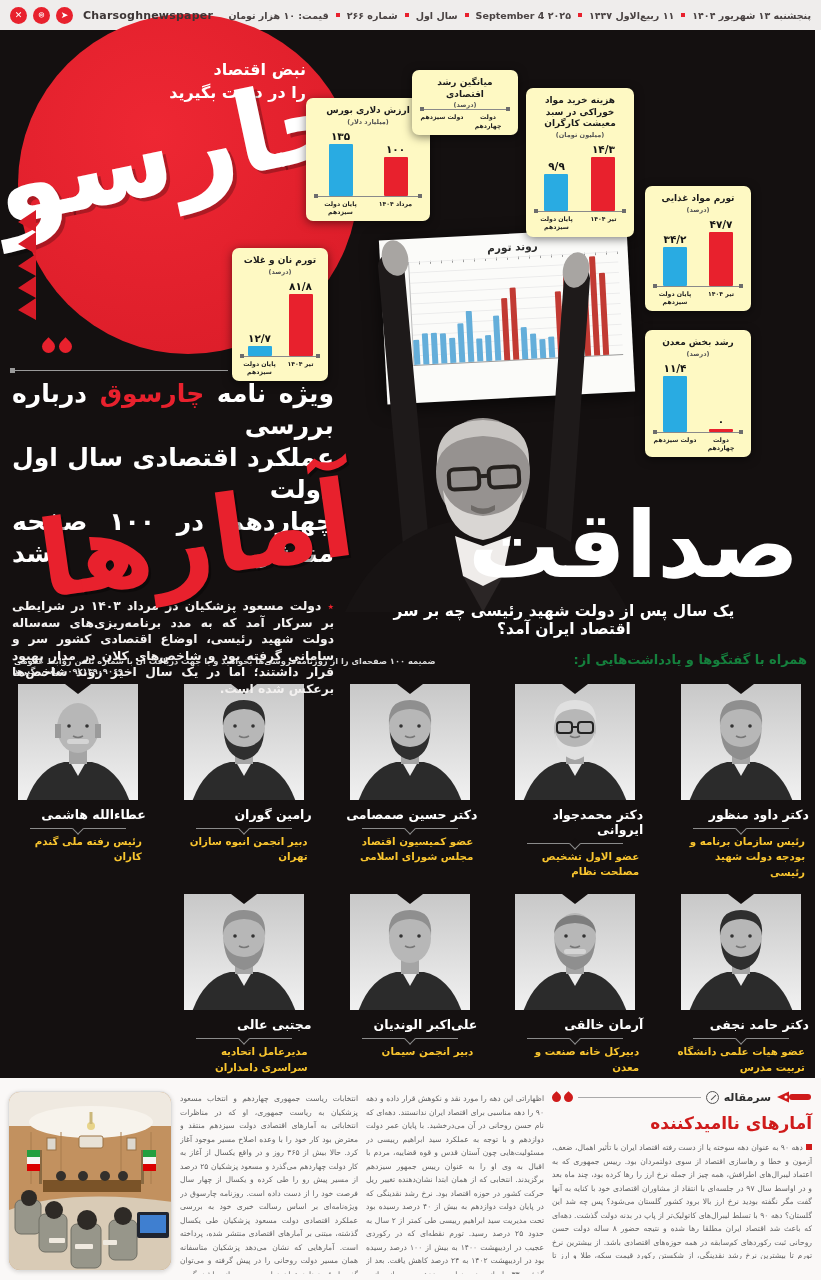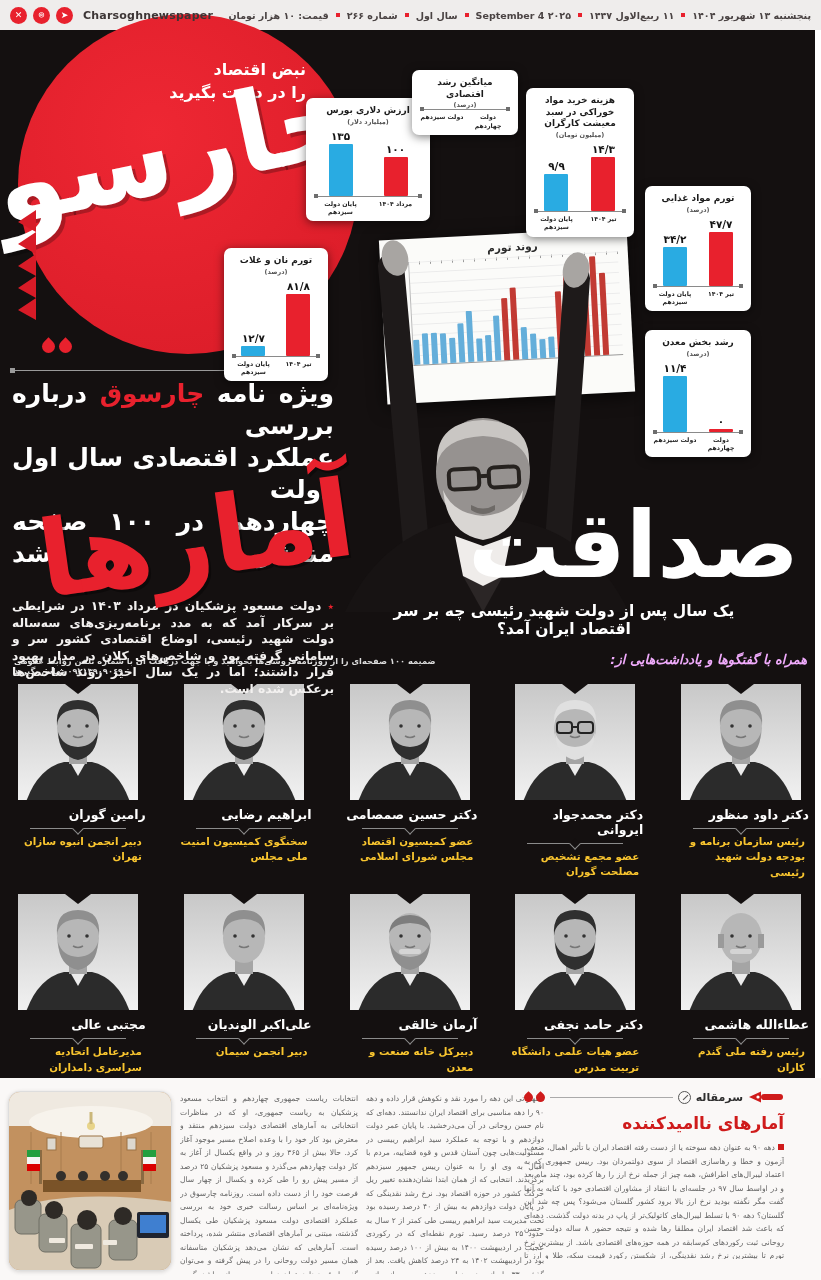--- a/index.html
+++ b/index.html
@@ -22,40 +22,40 @@
 
   .logo-circle { position:absolute; left:18px; top:-16px; width:340px; height:340px; border-radius:50%;
                  background:radial-gradient(circle at 40% 35%, #ee2733, #d81b27); z-index:2; }
   .logo-jag { position:absolute; left:-4px; top:196px; z-index:2; }
   .logo-slogan { position:absolute; right:52px; top:44px; text-align:right; color:#fff; font-weight:bold;
                  font-size:16px; line-height:1.45; direction:rtl; }
   .logo-brand { position:absolute; left:0; top:68px; width:100%; text-align:center; color:#fff; font-weight:bold;
                 font-size:112px; transform:rotate(-12deg); direction:rtl; text-shadow:3px 4px 0 rgba(0,0,0,.25); }
 
   
-  .chart-card { position:absolute; background:#ffffff; border-radius:7px; padding:7px 7px 5px; z-index:3;
+  .chart-card { position:absolute; background:#fef9c3; border-radius:7px; padding:7px 7px 5px; z-index:3;
                 box-shadow:0 2px 10px rgba(0,0,0,.5); direction:rtl; }
   .cc-title { font-size:9px; font-weight:bold; color:#1c1c1c; text-align:center; line-height:1.3; }
   .cc-unit  { font-size:6.5px; font-weight:bold; color:#555; text-align:center; margin-top:1px; }
   .cc-bars  { display:flex; direction:ltr; align-items:flex-end; justify-content:space-around; margin-top:4px; }
   .cc-col   { display:flex; flex-direction:column; align-items:center; justify-content:flex-end; width:46%; }
   .cc-val   { font-size:10.5px; font-weight:bold; color:#141414; margin-bottom:2px; }
   .cc-bar   { width:24px; border-radius:1px; }
   .cc-base  { height:1px; background:#8a8a8a; position:relative; margin:0 3px; }
   .cc-base::before,.cc-base::after { content:''; position:absolute; top:-2px; width:4px; height:4px; background:#6d6d6d; }
   .cc-base::before { left:-2px; } .cc-base::after { right:-2px; }
   .cc-labels { display:flex; direction:ltr; justify-content:space-around; margin-top:3px; }
   .cc-lab { font-size:6.2px; font-weight:bold; color:#222; text-align:center; width:48%; line-height:1.35; }
 
   .cc1 { left:273px; top:68px;  width:124px;margin-left:33px; }
   .cc2 { left:412px; top:40px;  width:106px; }
   .cc3 { left:526px; top:58px;  width:108px; }
   .cc4 { left:645px; top:156px; width:106px; }
   .cc5 { left:645px; top:300px; width:106px; }
-  .cc6 { left:224px; top:218px; width:104px; }
+  .cc6 { left:232px; top:218px; width:96px; }
 
   
   .scene { position:absolute; left:325px; top:196px; width:320px; height:386px; z-index:2; }
   .paper { position:absolute; left:58px; top:8px; width:248px; height:164px; background:#fbfbf9;
            transform:rotate(-3deg); box-shadow:0 4px 18px rgba(0,0,0,.65); padding:7px 10px 12px 28px; }
   .hc-title { text-align:center; font-size:10.5px; font-weight:bold; color:#2b2b2b; direction:rtl; }
   .hc-wrap { position:relative; height:112px; margin-top:4px; }
   .hc-y { position:absolute; left:-20px; top:0; height:104px; display:flex; flex-direction:column;
           justify-content:space-between; font-size:4.8px; color:#888; text-align:right; width:16px; direction:rtl; }
   .hc-bars { position:absolute; left:0; right:0; top:0; height:104px; display:flex; align-items:flex-end; gap:3px;
@@ -88,21 +88,21 @@
   
   .hw-red { position:absolute; left:38px; top:448px; font-size:106px; font-weight:bold; color:#e8212d;
             transform:rotate(-8deg); z-index:5; direction:rtl; text-shadow:2px 3px 0 rgba(0,0,0,.35); }
   .hw-white { position:absolute; left:468px; top:462px; font-size:92px; font-weight:bold; color:#fff; z-index:5; direction:rtl; }
   .h-sub { position:absolute; left:378px; top:572px; width:372px; text-align:center; color:#fff; font-weight:bold;
            font-size:15.5px; z-index:5; direction:rtl; }
 
   
   .contrib-note { position:absolute; left:14px; top:626px; width:470px; color:#dcdcdc; font-size:8.3px; font-weight:bold;
                   direction:rtl; text-align:left; }
-  .contrib-intro { position:absolute; right:14px; top:622px; color:#f0abfc; font-size:13px; font-weight:bold; direction:rtl;font-style:italic; }
+  .contrib-intro { position:absolute; right:14px; top:622px; color:#15803d; font-size:13px; font-weight:bold; direction:rtl; }
   .people { position:absolute; left:10px; right:12px; top:654px; display:grid; grid-template-columns:repeat(5,1fr);
             direction:rtl; column-gap:30px; row-gap:14px; }
   .person-card { text-align:right; }
   .p-photo { width:120px; height:116px; margin:0 auto; background:linear-gradient(180deg,#c8c8c8,#f1f1f1);
              position:relative; overflow:hidden; }
   .p-photo::before { content:''; position:absolute; top:0; left:50%; margin-left:-13px; z-index:2;
                      border-left:13px solid transparent; border-right:13px solid transparent; border-top:10px solid #141010; }
   .p-photo svg { position:absolute; inset:0; }
   .p-name { margin-top:7px; color:#fff; font-weight:bold; font-size:12.5px; direction:rtl; }
   .p-div { height:1px; background:#8b8b8b; width:96px; margin:6px auto 5px; position:relative; }
@@ -110,21 +110,21 @@
                   border-right:1px solid #8b8b8b; border-bottom:1px solid #8b8b8b; transform:rotate(45deg); background:#141010; }
   .p-role { color:#f9c52f; font-weight:bold; font-size:10.3px; line-height:1.5; direction:rtl; padding:0 4px; }
 
   
   .bottom { position:absolute; top:1078px; left:0; width:821px; height:202px; background:#faf8f7; }
   .b-photo { position:absolute; left:8px; top:13px; width:164px; height:180px; border-radius:12px; overflow:hidden;
              border:1px solid #ddd; background:#fff; box-shadow:0 1px 4px rgba(0,0,0,.15); }
   .b-col { position:absolute; top:14px; height:182px; width:178px; font-size:7.6px; line-height:1.78; color:#636363;
            text-align:justify; direction:rtl; overflow:hidden; }
   .b-col-left { left:180px; } .b-col-mid { left:366px; }
-  .editorial { position:absolute; left:524px; top:12px; width:260px; direction:rtl; }
+  .editorial { position:absolute; left:552px; top:12px; width:260px; direction:rtl; }
   .e-kicker { display:flex; align-items:center; gap:5px; direction:rtl; }
   .e-kicker .k-pen { flex:none; }
   .e-kicker .k-txt { font-size:11px; font-weight:bold; color:#2e2e2e; }
   .e-badge { width:13px; height:13px; border:1px solid #555; border-radius:50%; position:relative; }
   .e-badge::after { content:''; position:absolute; left:3px; top:5.5px; width:7px; height:1px; background:#555; transform:rotate(-45deg); }
   .k-line { flex:1; height:1px; background:#aaa; }
   .e-quote { display:flex; gap:3px; } .e-quote .qdot { width:9px; height:9px; background:#cf1b1b; }
   .e-headline { margin-top:9px; color:#cf1b1b; font-size:17px; font-weight:bold; text-align:right; }
   .e-body { margin-top:8px; font-size:7.6px; line-height:1.78; color:#636363; text-align:justify; height:118px; overflow:hidden; }
   .red-sq { display:inline-block; width:6px; height:6px; background:#cf1b1b; margin-left:3px; }
@@ -401,57 +401,39 @@
               <g stroke="#222" stroke-width="2" fill="none">
                 <rect x="42" y="38" width="15" height="11" rx="3"></rect>
                 <rect x="63" y="38" width="15" height="11" rx="3"></rect>
                 <line x1="57" y1="43" x2="63" y2="43"></line>
               </g>
               <path d="M55,52 Q60,55 65,52" stroke="#777" stroke-width="1.5" fill="none"></path>
             </svg>
           </div>
           <div class="p-name">دکتر محمدجواد ایروانی</div>
           <div class="p-div"></div>
-          <div class="p-role">عضو مجمع تشخیص مصلحت گوران</div>
+          <div class="p-role">عضو الاول تشخیص مصلحت نظام</div>
         </div>
         <div class="person-card">
           <div class="p-photo">
             <svg viewBox="0 0 120 118">
               <path d="M8,118 Q20,84 46,78 L74,78 Q100,84 112,118 Z" fill="#2b2b2b"></path>
               <path d="M52,78 L60,92 L68,78 Z" fill="#ececec"></path>
               <rect x="51" y="62" width="18" height="18" fill="#a5a5a5"></rect>
               <ellipse cx="60" cy="44" rx="21" ry="25" fill="#b7b7b7"></ellipse>
               <path d="M39,42 Q37,16 60,16 Q83,16 81,42 Q80,26 60,25 Q40,26 39,42 Z" fill="#8f8f8f"></path>
               <path d="M40,48 Q41,72 60,76 Q79,72 80,48 Q76,62 60,63 Q44,62 40,48 Z" fill="#2f2f2f"></path>
               <circle cx="51" cy="42" r="1.8" fill="#333"></circle>
               <circle cx="69" cy="42" r="1.8" fill="#333"></circle>
               <path d="M55,52 Q60,55 65,52" stroke="#777" stroke-width="1.5" fill="none"></path>
             </svg>
           </div>
           <div class="p-name">دکتر حسین صمصامی</div>
           <div class="p-div"></div>
           <div class="p-role">عضو کمیسیون اقتصاد مجلس شورای اسلامی</div>
-        </div>
-        <div class="person-card">
-          <div class="p-photo">
-            <svg viewBox="0 0 120 118">
-              <path d="M8,118 Q20,84 46,78 L74,78 Q100,84 112,118 Z" fill="#2b2b2b"></path>
-              <path d="M52,78 L60,92 L68,78 Z" fill="#ececec"></path>
-              <rect x="51" y="62" width="18" height="18" fill="#a5a5a5"></rect>
-              <ellipse cx="60" cy="44" rx="21" ry="25" fill="#b7b7b7"></ellipse>
-              <path d="M39,42 Q37,16 60,16 Q83,16 81,42 Q80,26 60,25 Q40,26 39,42 Z" fill="#2f2f2f"></path>
-              <path d="M40,48 Q41,72 60,76 Q79,72 80,48 Q76,62 60,63 Q44,62 40,48 Z" fill="#2f2f2f"></path>
-              <circle cx="51" cy="42" r="1.8" fill="#333"></circle>
-              <circle cx="69" cy="42" r="1.8" fill="#333"></circle>
-              <path d="M55,52 Q60,55 65,52" stroke="#777" stroke-width="1.5" fill="none"></path>
-            </svg>
-          </div>
-          <div class="p-name">ابراهیم رضایی</div>
-          <div class="p-div"></div>
-          <div class="p-role">سخنگوی کمیسیون امنیت ملی مجلس</div>
         </div>
         <div class="person-card">
           <div class="p-photo">
             <svg viewBox="0 0 120 118">
               <path d="M8,118 Q20,84 46,78 L74,78 Q100,84 112,118 Z" fill="#2b2b2b"></path>
               <path d="M52,78 L60,92 L68,78 Z" fill="#ececec"></path>
               <rect x="51" y="62" width="18" height="18" fill="#a5a5a5"></rect>
               <ellipse cx="60" cy="44" rx="21" ry="25" fill="#b7b7b7"></ellipse>
               <path d="M39,42 Q37,16 60,16 Q83,16 81,42 Q80,26 60,25 Q40,26 39,42 Z" fill="#2f2f2f"></path>
               <path d="M40,48 Q41,72 60,76 Q79,72 80,48 Q76,62 60,63 Q44,62 40,48 Z" fill="#2f2f2f"></path>

